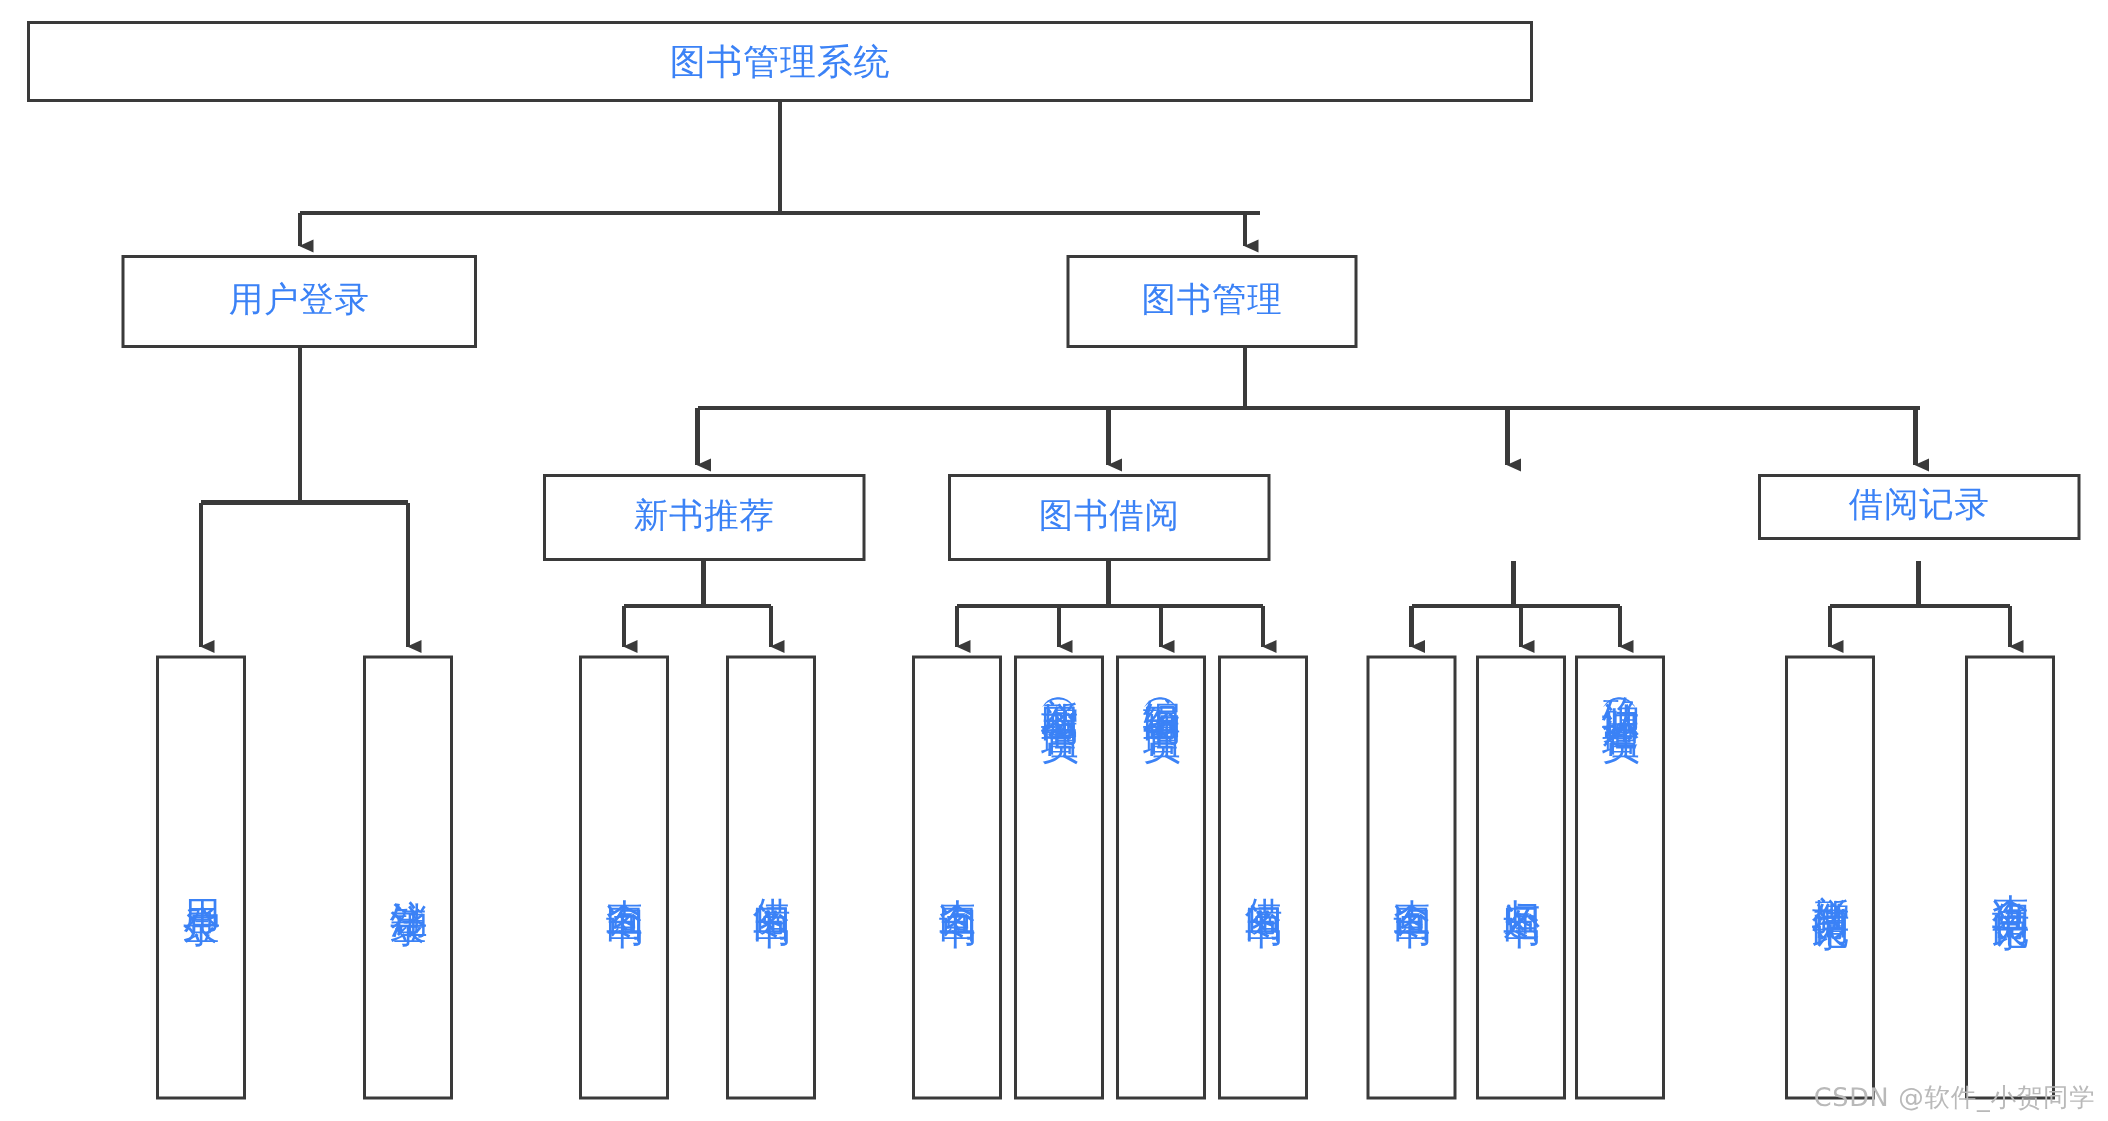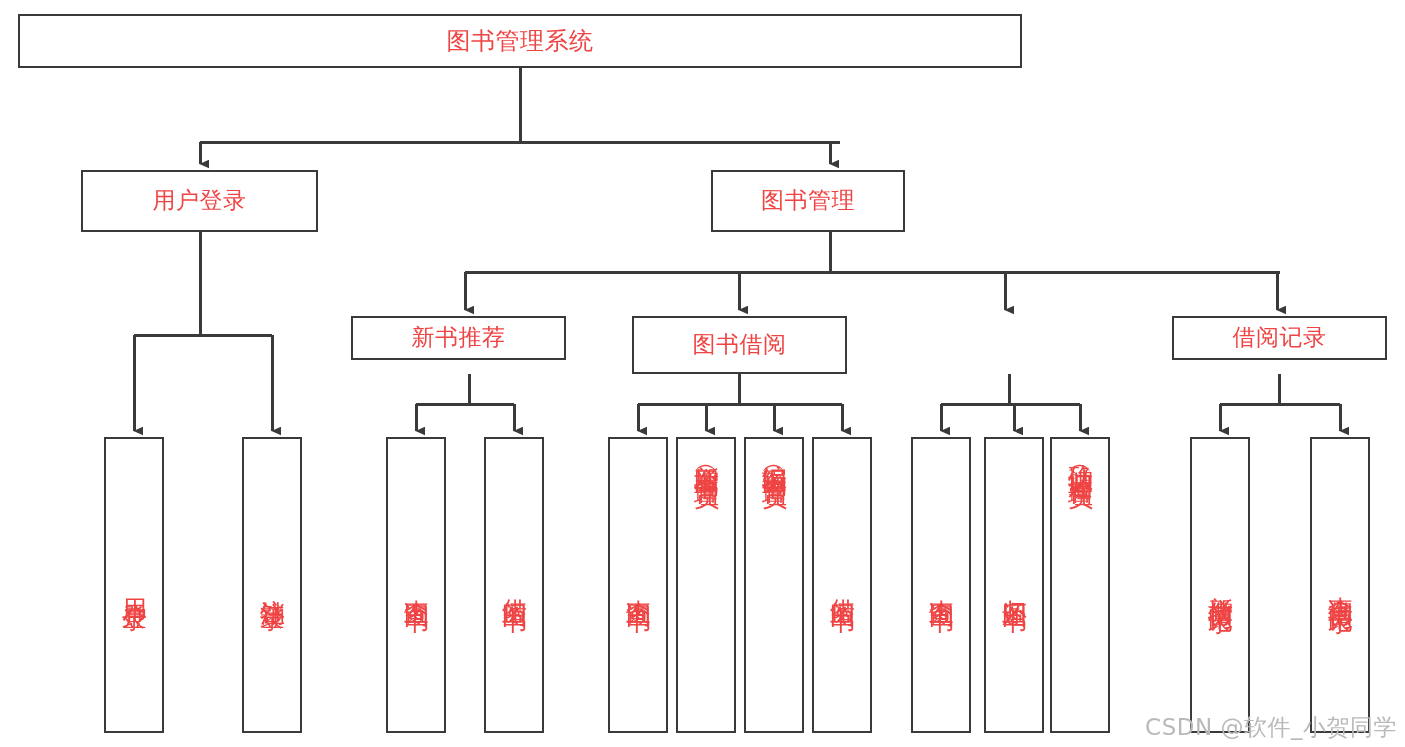--- a/index.html
+++ b/index.html
@@ -27,21 +27,21 @@
     pointer-events: none;
   }
   .node {
     position: absolute;
     box-sizing: border-box;
     background: #ffffff;
     border: 2px solid #3a3a3a;
     display: flex;
     align-items: center;
     justify-content: center;
-    color: #ef4444;
+    color: #3b82f6;
   }
   .node-label {
     display: block;
     text-align: center;
     letter-spacing: 0.5px;
   }
   
   .node.horizontal .node-label {
     font-size: 23px;
     line-height: 1.1;
@@ -65,21 +65,21 @@
     text-orientation: upright;
     font-size: 25px;
     line-height: 1.12;
     letter-spacing: 3px;
     white-space: nowrap;
   }
   #watermark {
     position: absolute;
     right: 8px;
     bottom: 4px;
-    font-size: 23px;
+    font-size: 17px;
     color: #b9b9b9;
     white-space: nowrap;
     letter-spacing: 0.5px;
   }
 </style>
 </head>
 <body>
 
 <div id="diagram-root">
 
@@ -137,21 +137,21 @@
     <span class="node-label">图书管理系统</span>
   </div>
 
   <div class="node horizontal" style="left:81px; top:170px; width:237px; height:62px;">
     <span class="node-label">用户登录</span>
   </div>
   <div class="node horizontal" style="left:711px; top:170px; width:194px; height:62px;">
     <span class="node-label">图书管理</span>
   </div>
 
-  <div class="node horizontal" style="left:351px; top:316px; width:215px; height:44px;justify-content:center;">
+  <div class="node horizontal" style="left:362px; top:316px; width:215px; height:58px;justify-content:center;">
     <span class="node-label">新书推荐</span>
   </div>
   <div class="node horizontal" style="left:632px; top:316px; width:215px; height:58px;">
     <span class="node-label">图书借阅</span>
   </div>
   <div class="node horizontal" style="left:1172px; top:316px; width:215px; height:44px;">
     <span class="node-label">借阅记录</span>
   </div>
 
   <div class="node vertical center-text" style="left:104px; top:437px; width:60px; height:296px;">

